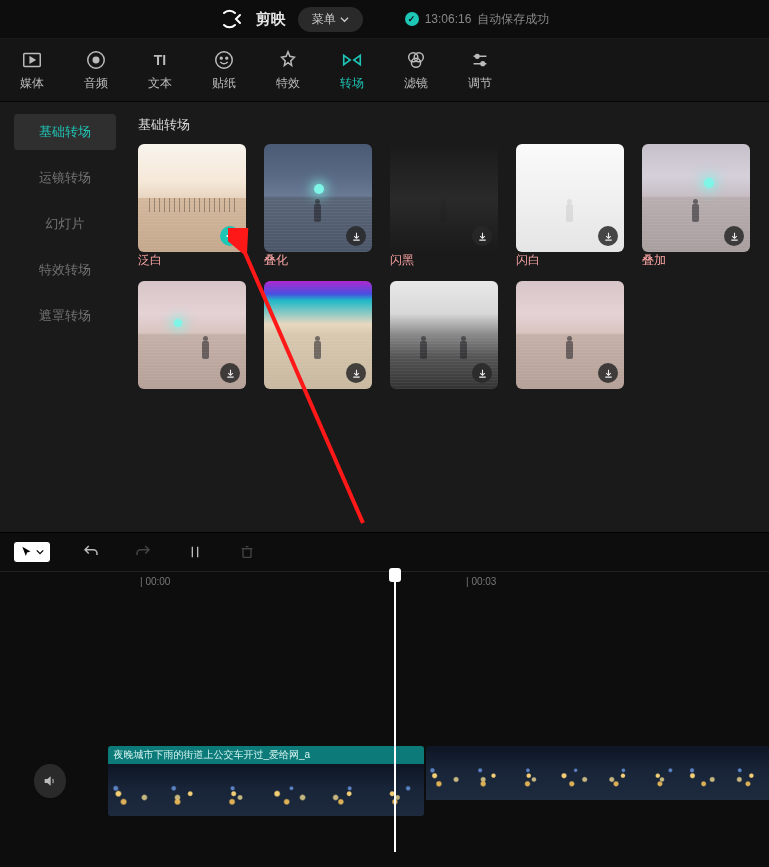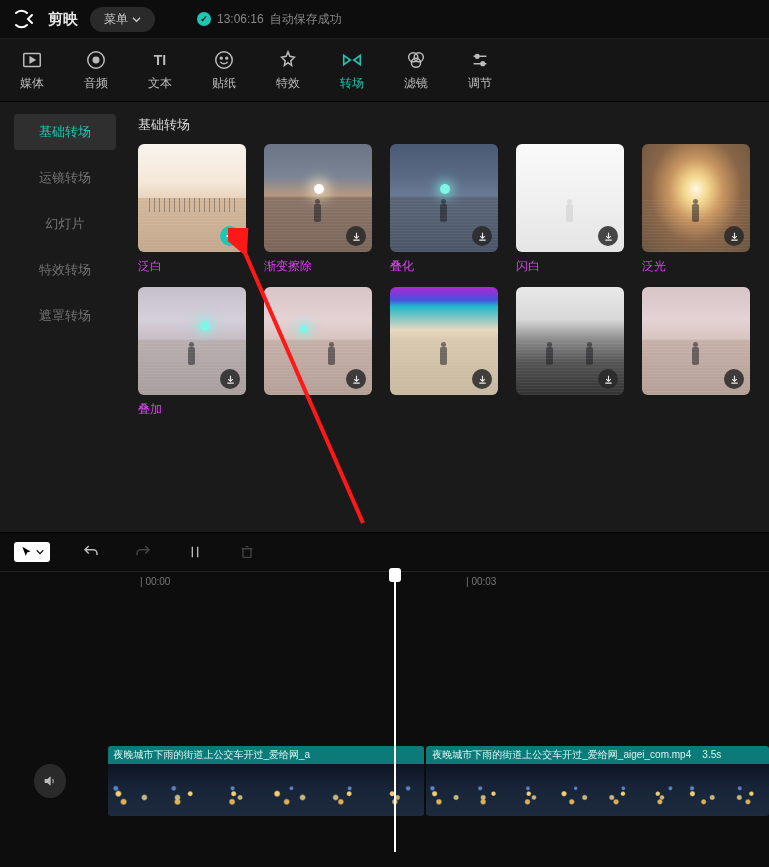--- a/index.html
+++ b/index.html
@@ -1,38 +1,38 @@
 <!DOCTYPE html>
 <html><head>
 <meta charset="utf-8">
 <style>
 *{margin:0;padding:0;box-sizing:border-box;font-family:-apple-system,"PingFang SC","Microsoft YaHei",sans-serif;}
 body{background:#0d0d0d;color:#ccc;width:769px;height:867px;overflow:hidden;position:relative;}
-.titlebar{height:38px;display:flex;align-items:center;padding:0 12px;gap:12px;background:#0d0d0d;}
+.titlebar{height:38px;display:flex;align-items:center;padding:0 12px;gap:12px;background:#0d0d0d;justify-content:center;}
 .logo{width:24px;height:24px;}
 .app-name{font-size:15px;font-weight:600;color:#e5e5e5;}
 .menu-btn{background:#2a2a2a;border-radius:14px;padding:4px 14px;font-size:12px;color:#ccc;display:flex;align-items:center;gap:4px;cursor:pointer;}
 .autosave{display:flex;align-items:center;gap:6px;font-size:12px;color:#888;margin-left:30px;}
 .autosave-dot{width:14px;height:14px;border-radius:50%;background:#1ec6b6;display:flex;align-items:center;justify-content:center;color:#0d0d0d;font-size:9px;font-weight:bold;}
 .tabs{height:64px;display:flex;align-items:center;padding:0 20px;gap:40px;background:#151515;border-top:1px solid #1a1a1a;border-bottom:1px solid #050505;}
 .tab{display:flex;flex-direction:column;align-items:center;gap:4px;color:#bbb;font-size:12px;cursor:pointer;}
 .tab.active{color:#1ec6b6;}
 .tab-ico{width:22px;height:22px;display:flex;align-items:center;justify-content:center;}
 .content{display:flex;background:#1a1a1a;height:430px;}
 .sidebar{width:130px;padding:12px 14px;display:flex;flex-direction:column;gap:10px;}
 .side-item{padding:9px 0;text-align:center;font-size:13px;color:#737373;border-radius:4px;cursor:pointer;}
 .side-item.active{background:#2f2f2f;color:#1ec6b6;}
 .main{flex:1;padding:14px 8px;overflow-y:auto;}
 .section-title{font-size:13px;color:#ddd;margin-bottom:10px;}
 .grid{display:flex;flex-wrap:wrap;gap:12px 18px;}
 .card{width:108px;}
 .thumb{width:108px;height:108px;border-radius:6px;position:relative;overflow:hidden;cursor:pointer;}
 .badge{position:absolute;bottom:6px;right:6px;width:20px;height:20px;border-radius:50%;background:rgba(40,40,40,0.85);display:flex;align-items:center;justify-content:center;color:#eee;font-size:11px;}
 .badge.add{background:#1ec6b6;color:#fff;font-size:14px;font-weight:bold;}
-.card-label{font-size:12px;color:#d946ef;margin-top:6px;font-family:Liberation Mono, monospace;}
+.card-label{font-size:12px;color:#fca5a5;font-family:Liberation Mono, monospace;}
 .toolbar2{height:40px;background:#0d0d0d;border-top:1px solid #000;border-bottom:1px solid #222;display:flex;align-items:center;padding:0 14px;gap:30px;}
 .tool-btn{width:22px;height:22px;display:flex;align-items:center;justify-content:center;color:#bbb;cursor:pointer;}
 .tool-btn.disabled{color:#444;}
 .cursor-btn{background:#fff;color:#000;border-radius:3px;padding:3px 6px;display:flex;align-items:center;gap:2px;}
 .timeline{background:#0d0d0d;position:relative;height:295px;}
 .ruler{height:24px;position:relative;color:#777;font-size:10px;}
 .ruler-mark{position:absolute;top:4px;}
 .playhead{position:absolute;top:0;left:394px;width:2px;height:280px;background:#fff;z-index:5;}
 .playhead::before{content:"";position:absolute;top:-4px;left:-5px;width:12px;height:14px;background:#fff;border-radius:3px;}
 .track-area{position:relative;padding-top:150px;}
@@ -172,70 +172,55 @@
           <div class="thumb">
             <div class="scn sky-warm"></div>
             <div class="reeds"></div>
             <div class="waves"></div>
             <div class="badge add">+</div>
           </div>
           <div class="card-label">泛白</div>
         </div>
         <div class="card">
           <div class="thumb">
-            <div class="scn sky-dusk"></div>
-            <div class="sun" style="left:50px;top:40px;"></div>
-            <div class="figure" style="left:50px;"></div>
-            <div class="waves"></div>
-            <div class="badge">
-              <svg width="11" height="11" viewBox="0 0 24 24" fill="none" stroke="currentColor" stroke-width="2.4">
-                <path d="M12 4v11m-5-4l5 5 5-5M5 20h14"></path>
-              </svg>
-            </div>
-          </div>
-          <div class="card-label">渐变擦除</div>
-        </div>
-        <div class="card">
-          <div class="thumb">
             <div class="scn sky-blue"></div>
             <div class="sun teal" style="left:50px;top:40px;"></div>
             <div class="figure" style="left:50px;"></div>
             <div class="waves"></div>
             <div class="badge">
               <svg width="11" height="11" viewBox="0 0 24 24" fill="none" stroke="currentColor" stroke-width="2.4">
                 <path d="M12 4v11m-5-4l5 5 5-5M5 20h14"></path>
               </svg>
             </div>
           </div>
           <div class="card-label">叠化</div>
         </div>
         <div class="card">
           <div class="thumb">
+            <div class="scn sky-dark"></div>
+            <div class="figure" style="left:50px;opacity:.35;"></div>
+            <div class="badge">
+              <svg width="11" height="11" viewBox="0 0 24 24" fill="none" stroke="currentColor" stroke-width="2.4">
+                <path d="M12 4v11m-5-4l5 5 5-5M5 20h14"></path>
+              </svg>
+            </div>
+          </div>
+          <div class="card-label">闪黑</div>
+        </div>
+        <div class="card">
+          <div class="thumb">
             <div class="scn sky-white"></div>
             <div class="figure" style="left:50px;opacity:.15;"></div>
             <div class="badge">
               <svg width="11" height="11" viewBox="0 0 24 24" fill="none" stroke="currentColor" stroke-width="2.4">
                 <path d="M12 4v11m-5-4l5 5 5-5M5 20h14"></path>
               </svg>
             </div>
           </div>
           <div class="card-label">闪白</div>
-        </div>
-        <div class="card">
-          <div class="thumb">
-            <div class="scn sky-glow"></div>
-            <div class="figure" style="left:50px;"></div>
-            <div class="waves"></div>
-            <div class="badge">
-              <svg width="11" height="11" viewBox="0 0 24 24" fill="none" stroke="currentColor" stroke-width="2.4">
-                <path d="M12 4v11m-5-4l5 5 5-5M5 20h14"></path>
-              </svg>
-            </div>
-          </div>
-          <div class="card-label">泛光</div>
         </div>
         <div class="card">
           <div class="thumb">
             <div class="scn sky-soft"></div>
             <div class="sun teal" style="left:62px;top:34px;"></div>
             <div class="figure" style="left:50px;"></div>
             <div class="waves"></div>
             <div class="badge">
               <svg width="11" height="11" viewBox="0 0 24 24" fill="none" stroke="currentColor" stroke-width="2.4">
                 <path d="M12 4v11m-5-4l5 5 5-5M5 20h14"></path>
@@ -353,21 +338,20 @@
         <div class="clip-body" id="cb1">
             <div class="frame" style="background: radial-gradient(circle at 20% 55%, rgba(255, 215, 120, 0.95) 0px, rgba(255, 215, 120, 0.95) 4%, transparent 7%), radial-gradient(circle at 30% 70%, rgba(255, 200, 90, 0.85) 0px, rgba(255, 200, 90, 0.85) 4%, transparent 7%), radial-gradient(circle at 15% 45%, rgba(120, 170, 255, 0.7) 0px, rgba(120, 170, 255, 0.7) 3%, transparent 6%), radial-gradient(circle at 70% 62%, rgba(255, 230, 150, 0.75) 0px, rgba(255, 230, 150, 0.75) 4%, transparent 7%), linear-gradient(rgb(14, 21, 36) 0%, rgb(24, 36, 56) 45%, rgb(30, 42, 62) 100%);"></div>
             <div class="frame" style="background: radial-gradient(circle at 57% 55%, rgba(255, 215, 120, 0.95) 0px, rgba(255, 215, 120, 0.95) 4%, transparent 7%), radial-gradient(circle at 33% 70%, rgba(255, 200, 90, 0.85) 0px, rgba(255, 200, 90, 0.85) 4%, transparent 7%), radial-gradient(circle at 26% 45%, rgba(120, 170, 255, 0.7) 0px, rgba(120, 170, 255, 0.7) 3%, transparent 6%), radial-gradient(circle at 33% 62%, rgba(255, 230, 150, 0.75) 0px, rgba(255, 230, 150, 0.75) 4%, transparent 7%), linear-gradient(rgb(14, 21, 36) 0%, rgb(24, 36, 56) 45%, rgb(30, 42, 62) 100%);"></div>
             <div class="frame" style="background: radial-gradient(circle at 39% 55%, rgba(255, 215, 120, 0.95) 0px, rgba(255, 215, 120, 0.95) 4%, transparent 7%), radial-gradient(circle at 36% 70%, rgba(255, 200, 90, 0.85) 0px, rgba(255, 200, 90, 0.85) 4%, transparent 7%), radial-gradient(circle at 37% 45%, rgba(120, 170, 255, 0.7) 0px, rgba(120, 170, 255, 0.7) 3%, transparent 6%), radial-gradient(circle at 51% 62%, rgba(255, 230, 150, 0.75) 0px, rgba(255, 230, 150, 0.75) 4%, transparent 7%), linear-gradient(rgb(14, 21, 36) 0%, rgb(24, 36, 56) 45%, rgb(30, 42, 62) 100%);"></div>
             <div class="frame" style="background: radial-gradient(circle at 21% 55%, rgba(255, 215, 120, 0.95) 0px, rgba(255, 215, 120, 0.95) 4%, transparent 7%), radial-gradient(circle at 39% 70%, rgba(255, 200, 90, 0.85) 0px, rgba(255, 200, 90, 0.85) 4%, transparent 7%), radial-gradient(circle at 48% 45%, rgba(120, 170, 255, 0.7) 0px, rgba(120, 170, 255, 0.7) 3%, transparent 6%), radial-gradient(circle at 69% 62%, rgba(255, 230, 150, 0.75) 0px, rgba(255, 230, 150, 0.75) 4%, transparent 7%), linear-gradient(rgb(14, 21, 36) 0%, rgb(24, 36, 56) 45%, rgb(30, 42, 62) 100%);"></div>
             <div class="frame" style="background: radial-gradient(circle at 58% 55%, rgba(255, 215, 120, 0.95) 0px, rgba(255, 215, 120, 0.95) 4%, transparent 7%), radial-gradient(circle at 42% 70%, rgba(255, 200, 90, 0.85) 0px, rgba(255, 200, 90, 0.85) 4%, transparent 7%), radial-gradient(circle at 59% 45%, rgba(120, 170, 255, 0.7) 0px, rgba(120, 170, 255, 0.7) 3%, transparent 6%), radial-gradient(circle at 32% 62%, rgba(255, 230, 150, 0.75) 0px, rgba(255, 230, 150, 0.75) 4%, transparent 7%), linear-gradient(rgb(14, 21, 36) 0%, rgb(24, 36, 56) 45%, rgb(30, 42, 62) 100%);"></div>
             <div class="frame" style="background: radial-gradient(circle at 40% 55%, rgba(255, 215, 120, 0.95) 0px, rgba(255, 215, 120, 0.95) 4%, transparent 7%), radial-gradient(circle at 45% 70%, rgba(255, 200, 90, 0.85) 0px, rgba(255, 200, 90, 0.85) 4%, transparent 7%), radial-gradient(circle at 70% 45%, rgba(120, 170, 255, 0.7) 0px, rgba(120, 170, 255, 0.7) 3%, transparent 6%), radial-gradient(circle at 50% 62%, rgba(255, 230, 150, 0.75) 0px, rgba(255, 230, 150, 0.75) 4%, transparent 7%), linear-gradient(rgb(14, 21, 36) 0%, rgb(24, 36, 56) 45%, rgb(30, 42, 62) 100%);"></div>
           </div>
       </div>
       <div class="clip" style="width:370px;margin-left:2px;">
-        <div class="clip-head"><span>夜晚城市下雨的街道上公交车开过_爱给网_aigei_com.mp4</span> &nbsp;&nbsp; <span>3.5s</span></div>
         <div class="clip-body" id="cb2">
             <div class="frame" style="background: radial-gradient(circle at 20% 55%, rgba(255, 215, 120, 0.95) 0px, rgba(255, 215, 120, 0.95) 4%, transparent 7%), radial-gradient(circle at 30% 70%, rgba(255, 200, 90, 0.85) 0px, rgba(255, 200, 90, 0.85) 4%, transparent 7%), radial-gradient(circle at 15% 45%, rgba(120, 170, 255, 0.7) 0px, rgba(120, 170, 255, 0.7) 3%, transparent 6%), radial-gradient(circle at 70% 62%, rgba(255, 230, 150, 0.75) 0px, rgba(255, 230, 150, 0.75) 4%, transparent 7%), linear-gradient(rgb(14, 21, 36) 0%, rgb(24, 36, 56) 45%, rgb(30, 42, 62) 100%);"></div>
             <div class="frame" style="background: radial-gradient(circle at 57% 55%, rgba(255, 215, 120, 0.95) 0px, rgba(255, 215, 120, 0.95) 4%, transparent 7%), radial-gradient(circle at 33% 70%, rgba(255, 200, 90, 0.85) 0px, rgba(255, 200, 90, 0.85) 4%, transparent 7%), radial-gradient(circle at 26% 45%, rgba(120, 170, 255, 0.7) 0px, rgba(120, 170, 255, 0.7) 3%, transparent 6%), radial-gradient(circle at 33% 62%, rgba(255, 230, 150, 0.75) 0px, rgba(255, 230, 150, 0.75) 4%, transparent 7%), linear-gradient(rgb(14, 21, 36) 0%, rgb(24, 36, 56) 45%, rgb(30, 42, 62) 100%);"></div>
             <div class="frame" style="background: radial-gradient(circle at 39% 55%, rgba(255, 215, 120, 0.95) 0px, rgba(255, 215, 120, 0.95) 4%, transparent 7%), radial-gradient(circle at 36% 70%, rgba(255, 200, 90, 0.85) 0px, rgba(255, 200, 90, 0.85) 4%, transparent 7%), radial-gradient(circle at 37% 45%, rgba(120, 170, 255, 0.7) 0px, rgba(120, 170, 255, 0.7) 3%, transparent 6%), radial-gradient(circle at 51% 62%, rgba(255, 230, 150, 0.75) 0px, rgba(255, 230, 150, 0.75) 4%, transparent 7%), linear-gradient(rgb(14, 21, 36) 0%, rgb(24, 36, 56) 45%, rgb(30, 42, 62) 100%);"></div>
             <div class="frame" style="background: radial-gradient(circle at 21% 55%, rgba(255, 215, 120, 0.95) 0px, rgba(255, 215, 120, 0.95) 4%, transparent 7%), radial-gradient(circle at 39% 70%, rgba(255, 200, 90, 0.85) 0px, rgba(255, 200, 90, 0.85) 4%, transparent 7%), radial-gradient(circle at 48% 45%, rgba(120, 170, 255, 0.7) 0px, rgba(120, 170, 255, 0.7) 3%, transparent 6%), radial-gradient(circle at 69% 62%, rgba(255, 230, 150, 0.75) 0px, rgba(255, 230, 150, 0.75) 4%, transparent 7%), linear-gradient(rgb(14, 21, 36) 0%, rgb(24, 36, 56) 45%, rgb(30, 42, 62) 100%);"></div>
             <div class="frame" style="background: radial-gradient(circle at 58% 55%, rgba(255, 215, 120, 0.95) 0px, rgba(255, 215, 120, 0.95) 4%, transparent 7%), radial-gradient(circle at 42% 70%, rgba(255, 200, 90, 0.85) 0px, rgba(255, 200, 90, 0.85) 4%, transparent 7%), radial-gradient(circle at 59% 45%, rgba(120, 170, 255, 0.7) 0px, rgba(120, 170, 255, 0.7) 3%, transparent 6%), radial-gradient(circle at 32% 62%, rgba(255, 230, 150, 0.75) 0px, rgba(255, 230, 150, 0.75) 4%, transparent 7%), linear-gradient(rgb(14, 21, 36) 0%, rgb(24, 36, 56) 45%, rgb(30, 42, 62) 100%);"></div>
             <div class="frame" style="background: radial-gradient(circle at 40% 55%, rgba(255, 215, 120, 0.95) 0px, rgba(255, 215, 120, 0.95) 4%, transparent 7%), radial-gradient(circle at 45% 70%, rgba(255, 200, 90, 0.85) 0px, rgba(255, 200, 90, 0.85) 4%, transparent 7%), radial-gradient(circle at 70% 45%, rgba(120, 170, 255, 0.7) 0px, rgba(120, 170, 255, 0.7) 3%, transparent 6%), radial-gradient(circle at 50% 62%, rgba(255, 230, 150, 0.75) 0px, rgba(255, 230, 150, 0.75) 4%, transparent 7%), linear-gradient(rgb(14, 21, 36) 0%, rgb(24, 36, 56) 45%, rgb(30, 42, 62) 100%);"></div>
             <div class="frame" style="background: radial-gradient(circle at 22% 55%, rgba(255, 215, 120, 0.95) 0px, rgba(255, 215, 120, 0.95) 4%, transparent 7%), radial-gradient(circle at 48% 70%, rgba(255, 200, 90, 0.85) 0px, rgba(255, 200, 90, 0.85) 4%, transparent 7%), radial-gradient(circle at 21% 45%, rgba(120, 170, 255, 0.7) 0px, rgba(120, 170, 255, 0.7) 3%, transparent 6%), radial-gradient(circle at 68% 62%, rgba(255, 230, 150, 0.75) 0px, rgba(255, 230, 150, 0.75) 4%, transparent 7%), linear-gradient(rgb(14, 21, 36) 0%, rgb(24, 36, 56) 45%, rgb(30, 42, 62) 100%);"></div>
             <div class="frame" style="background: radial-gradient(circle at 59% 55%, rgba(255, 215, 120, 0.95) 0px, rgba(255, 215, 120, 0.95) 4%, transparent 7%), radial-gradient(circle at 51% 70%, rgba(255, 200, 90, 0.85) 0px, rgba(255, 200, 90, 0.85) 4%, transparent 7%), radial-gradient(circle at 32% 45%, rgba(120, 170, 255, 0.7) 0px, rgba(120, 170, 255, 0.7) 3%, transparent 6%), radial-gradient(circle at 31% 62%, rgba(255, 230, 150, 0.75) 0px, rgba(255, 230, 150, 0.75) 4%, transparent 7%), linear-gradient(rgb(14, 21, 36) 0%, rgb(24, 36, 56) 45%, rgb(30, 42, 62) 100%);"></div>
           </div>

